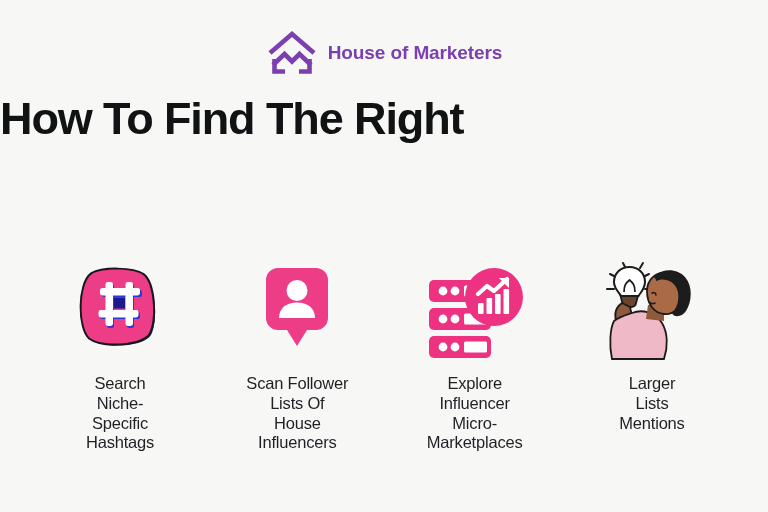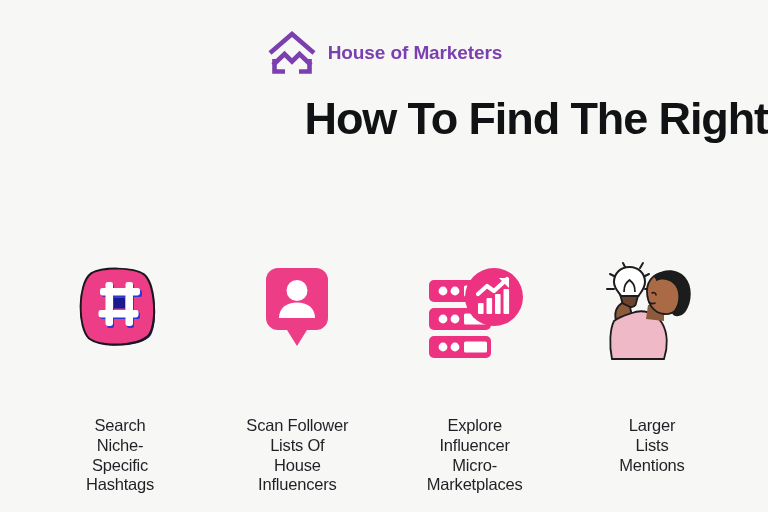--- a/index.html
+++ b/index.html
@@ -45,21 +45,21 @@
     letter-spacing: -0.1px;
     white-space: nowrap;
   }
 
   
   .headline {
     position: absolute;
     top: 94px;
     left: 0;
     width: 768px;
-    text-align: right;
+    text-align: left;
     color: #111214;
     font-size: 45px;
     line-height: 1.11;
     font-weight: bold;
     letter-spacing: -1.1px;
   }
   .headline .l2 {
     display: block;
   }
 
@@ -71,21 +71,20 @@
     width: 660px;
     display: flex;
     align-items: flex-start;
     justify-content: space-between;
   }
   .card {
     width: 128px;
     display: flex;
     flex-direction: column;
     align-items: center;
-    gap: 42px;
   }
   .icon-box {
     height: 112px;
     width: 128px;
     display: flex;
     align-items: center;
     justify-content: center;
   }
   .icon-box svg { display: block; overflow: visible; }
 

